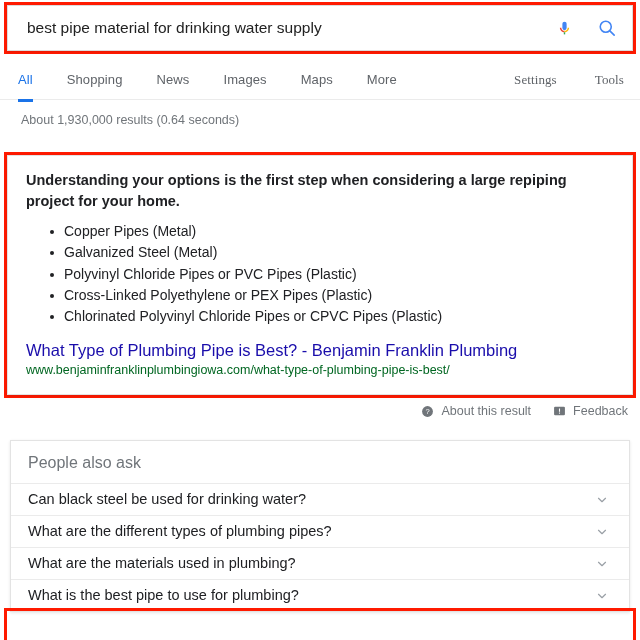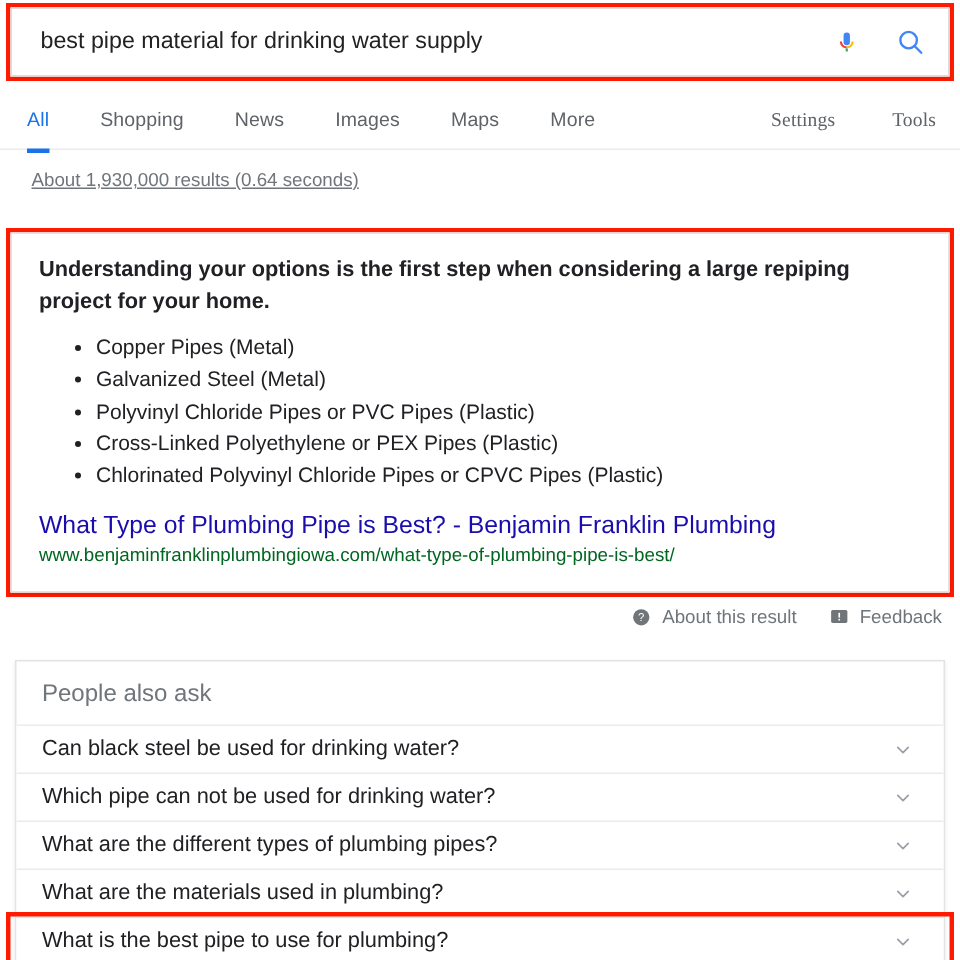--- a/index.html
+++ b/index.html
@@ -88,21 +88,20 @@
     border-bottom: 3px solid #1a73e8;
     font-weight: 400;
   }
 
   
   .result-stats {
     position: absolute;
     left: 21px; top: 113px;
     font-size: 12.5px;
     color: #70757a;
-    text-decoration: underline;
   }
 
   
   .snippet-highlight {
     position: absolute;
     left: 4px; top: 152px;
     width: 632px; height: 246px;
     border: 3px solid #ff1a00;
   }
   .snippet-card {
@@ -298,26 +297,20 @@
   <div class="paa-card">
     <div class="paa-title">People also ask</div>
 
     <div class="paa-item">
       <span class="paa-q">Can black steel be used for drinking water?</span>
       <svg class="chev" width="14" height="14" viewBox="0 0 24 24" aria-hidden="true">
         <polyline points="6,9 12,15 18,9" fill="none" stroke="#9aa0a6" stroke-width="2" stroke-linecap="round" stroke-linejoin="round"></polyline>
       </svg>
     </div>
 
-    <div class="paa-item">
-      <span class="paa-q">Which pipe can not be used for drinking water?</span>
-      <svg class="chev" width="14" height="14" viewBox="0 0 24 24" aria-hidden="true">
-        <polyline points="6,9 12,15 18,9" fill="none" stroke="#9aa0a6" stroke-width="2" stroke-linecap="round" stroke-linejoin="round"></polyline>
-      </svg>
-    </div>
 
     <div class="paa-item">
       <span class="paa-q">What are the different types of plumbing pipes?</span>
       <svg class="chev" width="14" height="14" viewBox="0 0 24 24" aria-hidden="true">
         <polyline points="6,9 12,15 18,9" fill="none" stroke="#9aa0a6" stroke-width="2" stroke-linecap="round" stroke-linejoin="round"></polyline>
       </svg>
     </div>
 
     <div class="paa-item">
       <span class="paa-q">What are the materials used in plumbing?</span>

